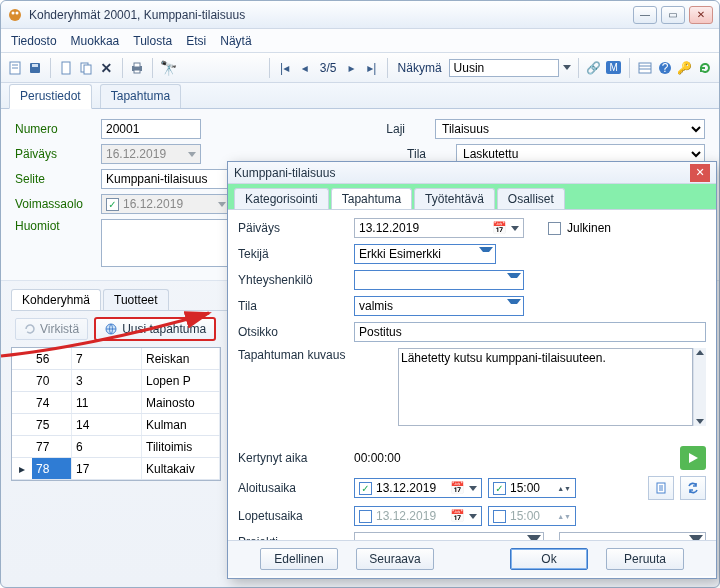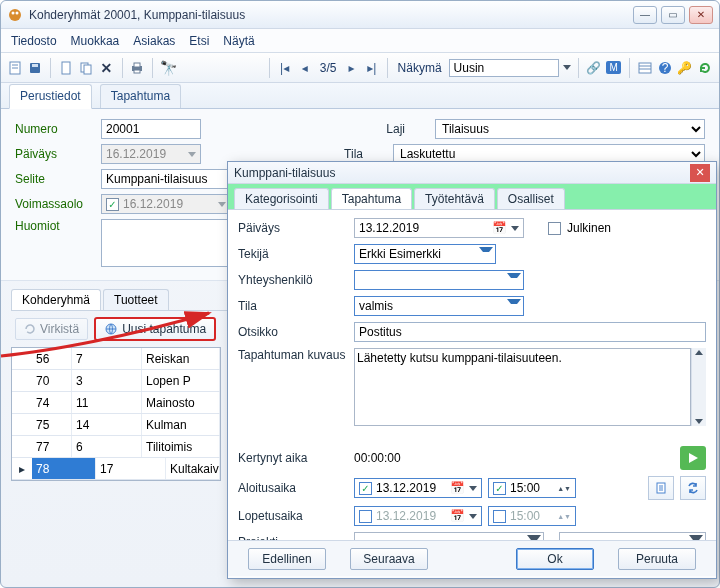--- a/index.html
+++ b/index.html
@@ -44,30 +44,30 @@
   .dialog { position:absolute; left:226px; top:160px; width:490px; height:418px; border:1px solid #7f9abf; background:#fbfcfe; box-shadow:4px 4px 12px rgba(0,0,0,.25); }
   .dialog .dtitle { height:22px; background:linear-gradient(#f6f9fd,#e8eff8); border-bottom:1px solid #cfd9e7; display:flex; align-items:center; padding:0 6px; }
   .dialog .dtitle .t { flex:1; color:#234; }
   .dialog .dclose { width:20px; height:18px; background:#d9534f; color:#fff; display:flex; align-items:center; justify-content:center; font-size:11px; }
   .dialog .dtabs { display:flex; border-bottom:1px solid #c8d3e2; padding:4px 6px 0; background:#86efac; }
   .dialog .dtab { padding:3px 10px; border:1px solid #c8d3e2; border-bottom:none; background:#eef3fa; margin-right:2px; border-radius:3px 3px 0 0; color:#234;}
   .dialog .dtab.active { background:#fff; }
   .dialog .dbody { padding:8px 10px; background:#fff; height:calc(100% - 22px - 28px - 36px); overflow:hidden; }
   .dialog .frow { display:flex; align-items:center; margin-bottom:6px; gap:6px; }
   .dialog .flbl { width:110px; color:#234; }
-  .dialog .dfooter { height:36px; border-top:1px solid #cfd9e7; background:#f4f7fb; display:flex; align-items:center; justify-content:center; gap:24px; }
+  .dialog .dfooter { height:36px; border-top:1px solid #cfd9e7; background:#f4f7fb; display:flex; align-items:center; justify-content:center; gap:18px; }
   .dlgbtn { min-width:78px; height:22px; border:1px solid #9fb3cc; background:linear-gradient(#fefefe,#e9eff7); border-radius:2px; display:flex; align-items:center; justify-content:center; color:#234;}
   .dlgbtn.primary { border-color:#3b79c9; box-shadow:0 0 0 1px #7fb1ec inset; }
   .combo { border:1px solid #4a84cf; height:20px; background:#fff; display:flex; align-items:center; padding:0 4px; position:relative; }
   .combo .arrow { position:absolute; right:2px; top:2px; width:14px; height:14px; display:flex; align-items:center; justify-content:center; color:#4a6; }
   .combo.gray { border-color:#aab7c9; }
   .datebox { border:1px solid #aab7c9; height:20px; background:#fff; display:flex; align-items:center; padding:0 4px; gap:4px; }
   .datebox.blue { border-color:#4a84cf; }
   .scroll-stub { width:16px; background:#eef2f7; border-left:1px solid #d7dfea; }
-  .textarea { border:1px solid #aab7c9; background:#fff; width:100%; height:78px; resize:none; position:relative;}
+  .textarea { border:1px solid #aab7c9; background:#fff; width:100%; height:78px; resize:none; position:relative;margin-left:44px;}
   .play { width:26px; height:24px; background:#55b955; border-radius:3px; display:flex; align-items:center; justify-content:center;}
   .square-btn { width:26px; height:24px; border:1px solid #b9c9de; background:linear-gradient(#fdfefe,#eaf1f9); display:flex; align-items:center; justify-content:center;}
   .tri-down { width:0;height:0;border-left:4px solid transparent;border-right:4px solid transparent;border-top:5px solid #456; display:inline-block;}
   .tri-down.blue{border-top-color:#2f6fb5;}
   .checkbox { width:13px; height:13px; border:1px solid #7a8fa8; background:#fff; display:inline-flex; align-items:center; justify-content:center; font-size:10px; color:#2a5;}
   .checkbox.blue{border-color:#4a84cf;}
   .arrow-svg { width:260px; position:absolute; left:-40px; top:270px; pointer-events:none;}
   .rowmarker{width:20px;display:flex;align-items:center;justify-content:center;color:#234;}
   svg{display:block}
 </style>
@@ -88,21 +88,21 @@
     <div class="winbtns">
       <div class="winbtn">—</div>
       <div class="winbtn">▭</div>
       <div class="winbtn close">✕</div>
     </div>
   </div>
 
   <div class="menubar">
     <span>Tiedosto</span>
     <span>Muokkaa</span>
-    <span>Asiakas</span>
+    <span>Tulosta</span>
     <span>Etsi</span>
     <span>Näytä</span>
   </div>
 
   <div class="toolbar">
     <span class="tb-btn">
         <svg width="14" height="14">
           <rect x="2" y="1" width="10" height="12" fill="#fff" stroke="#6a8fbd"></rect>
           <path d="M4 4h6M4 7h6" stroke="#6a8fbd"></path>
         </svg>
@@ -190,21 +190,21 @@
     </div>
     <div class="row">
       <span class="lbl">Päiväys</span>
       <div class="field readonly" style="width:100px;display:flex;justify-content:space-between;align-items:center;color:#888">
           <span>16.12.2019</span>
           <span class="tri-down" style="opacity:.5"></span>
         </div>
       <div style="flex:1"></div>
       <span class="lbl plain right" style="width:50px">Tila</span>
       <div style="flex:0 0 18px"></div>
-      <select class="sel" style="width:312px"><option>Laskutettu</option></select>
+      <select class="sel" style="width:249px"><option>Laskutettu</option></select>
     </div>
     <div class="row">
       <span class="lbl">Selite</span>
       <input class="field" style="width: 130px;" value="Kumppani-tilaisuus">
     </div>
     <div class="row">
       <span class="lbl">Voimassaolo</span>
       <div class="field readonly" style="width:130px;display:flex;gap:4px;align-items:center;color:#888">
         <span class="checkbox">✓</span>
         <span>16.12.2019</span>
@@ -264,21 +264,21 @@
           <div class="cell" style="flex:1">Kulman</div>
         </div>
       <div class="grid-row">
           <div class="rowmarker"></div>
           <div class="cell" style="width:40px">77</div>
           <div class="cell" style="width:70px">6</div>
           <div class="cell" style="flex:1">Tilitoimis</div>
         </div>
       <div class="grid-row">
           <div class="rowmarker">▸</div>
-          <div class="cell sel-row" style="width:64px">78</div>
+          <div class="cell sel-row" style="width:40px">78</div>
           <div class="cell" style="width:70px">17</div>
           <div class="cell" style="flex:1">Kultakaiv</div>
         </div>
     </div>
   </div>
 
   <svg class="arrow-svg" viewBox="0 0 260 90">
       <defs>
         <marker id="ah" markerWidth="10" markerHeight="10" refX="8" refY="3" orient="auto">
           <path d="M0,0 L0,6 L9,3 z" fill="#d62626"></path>

